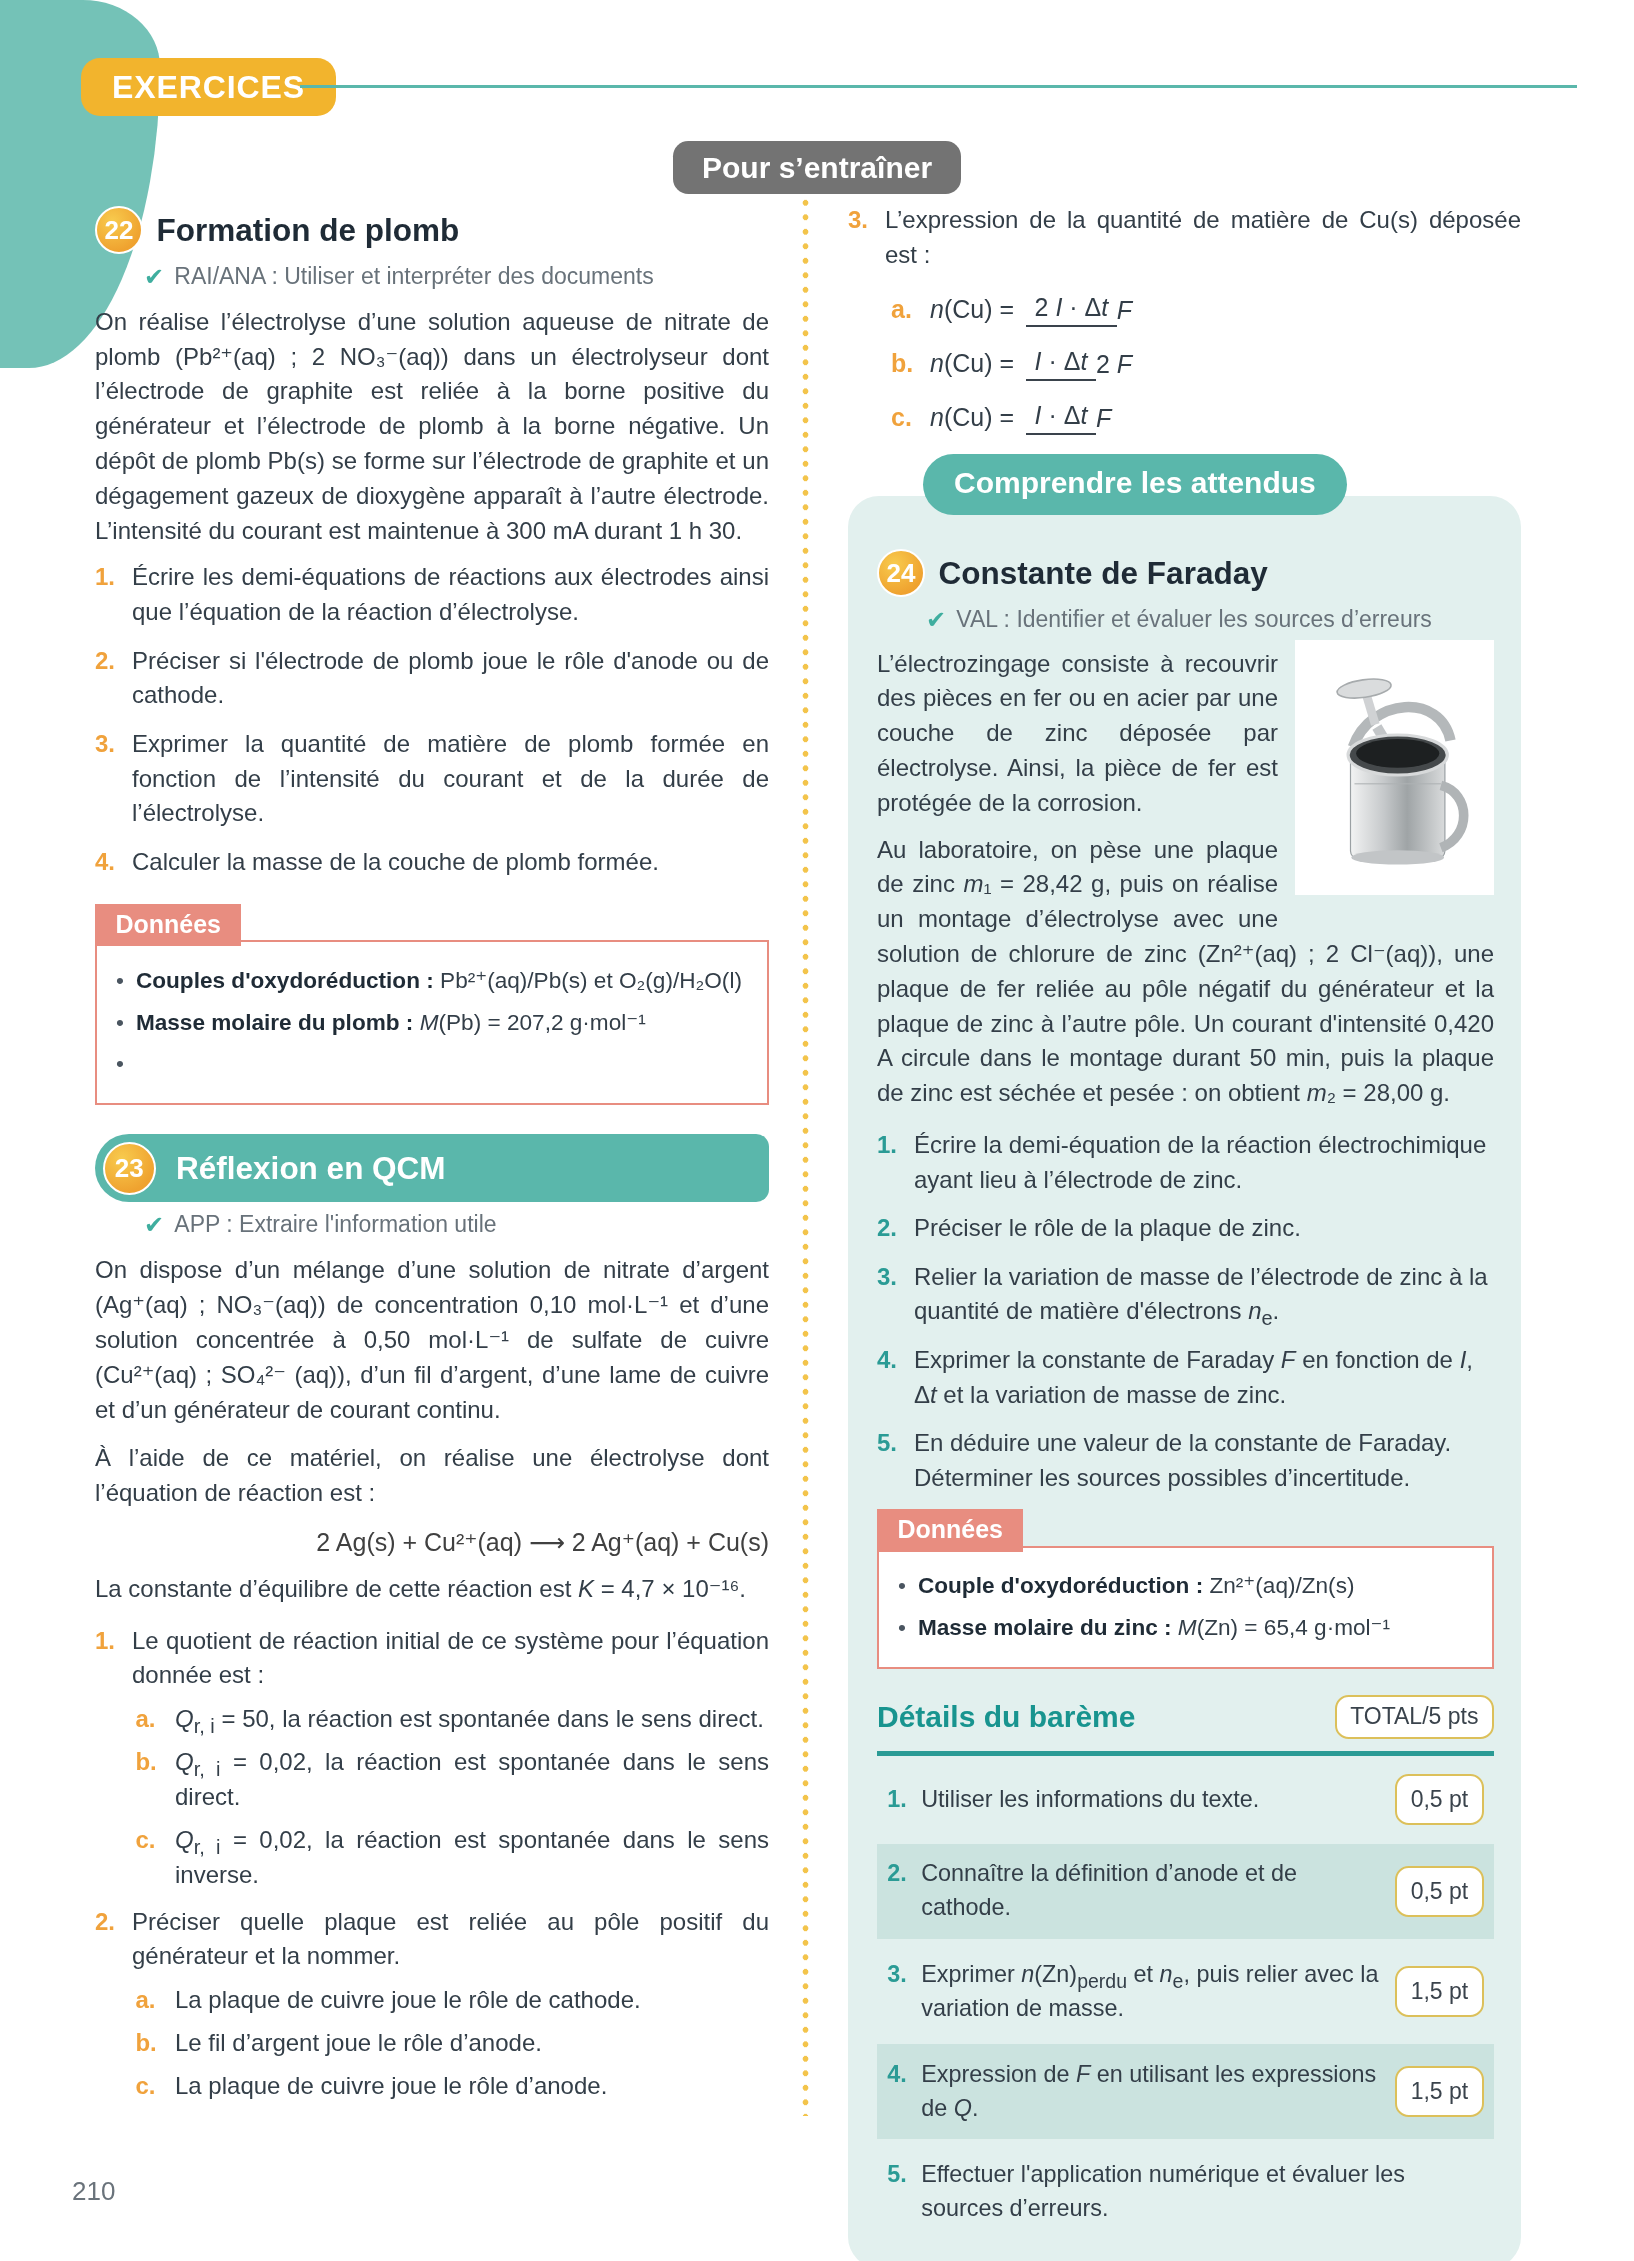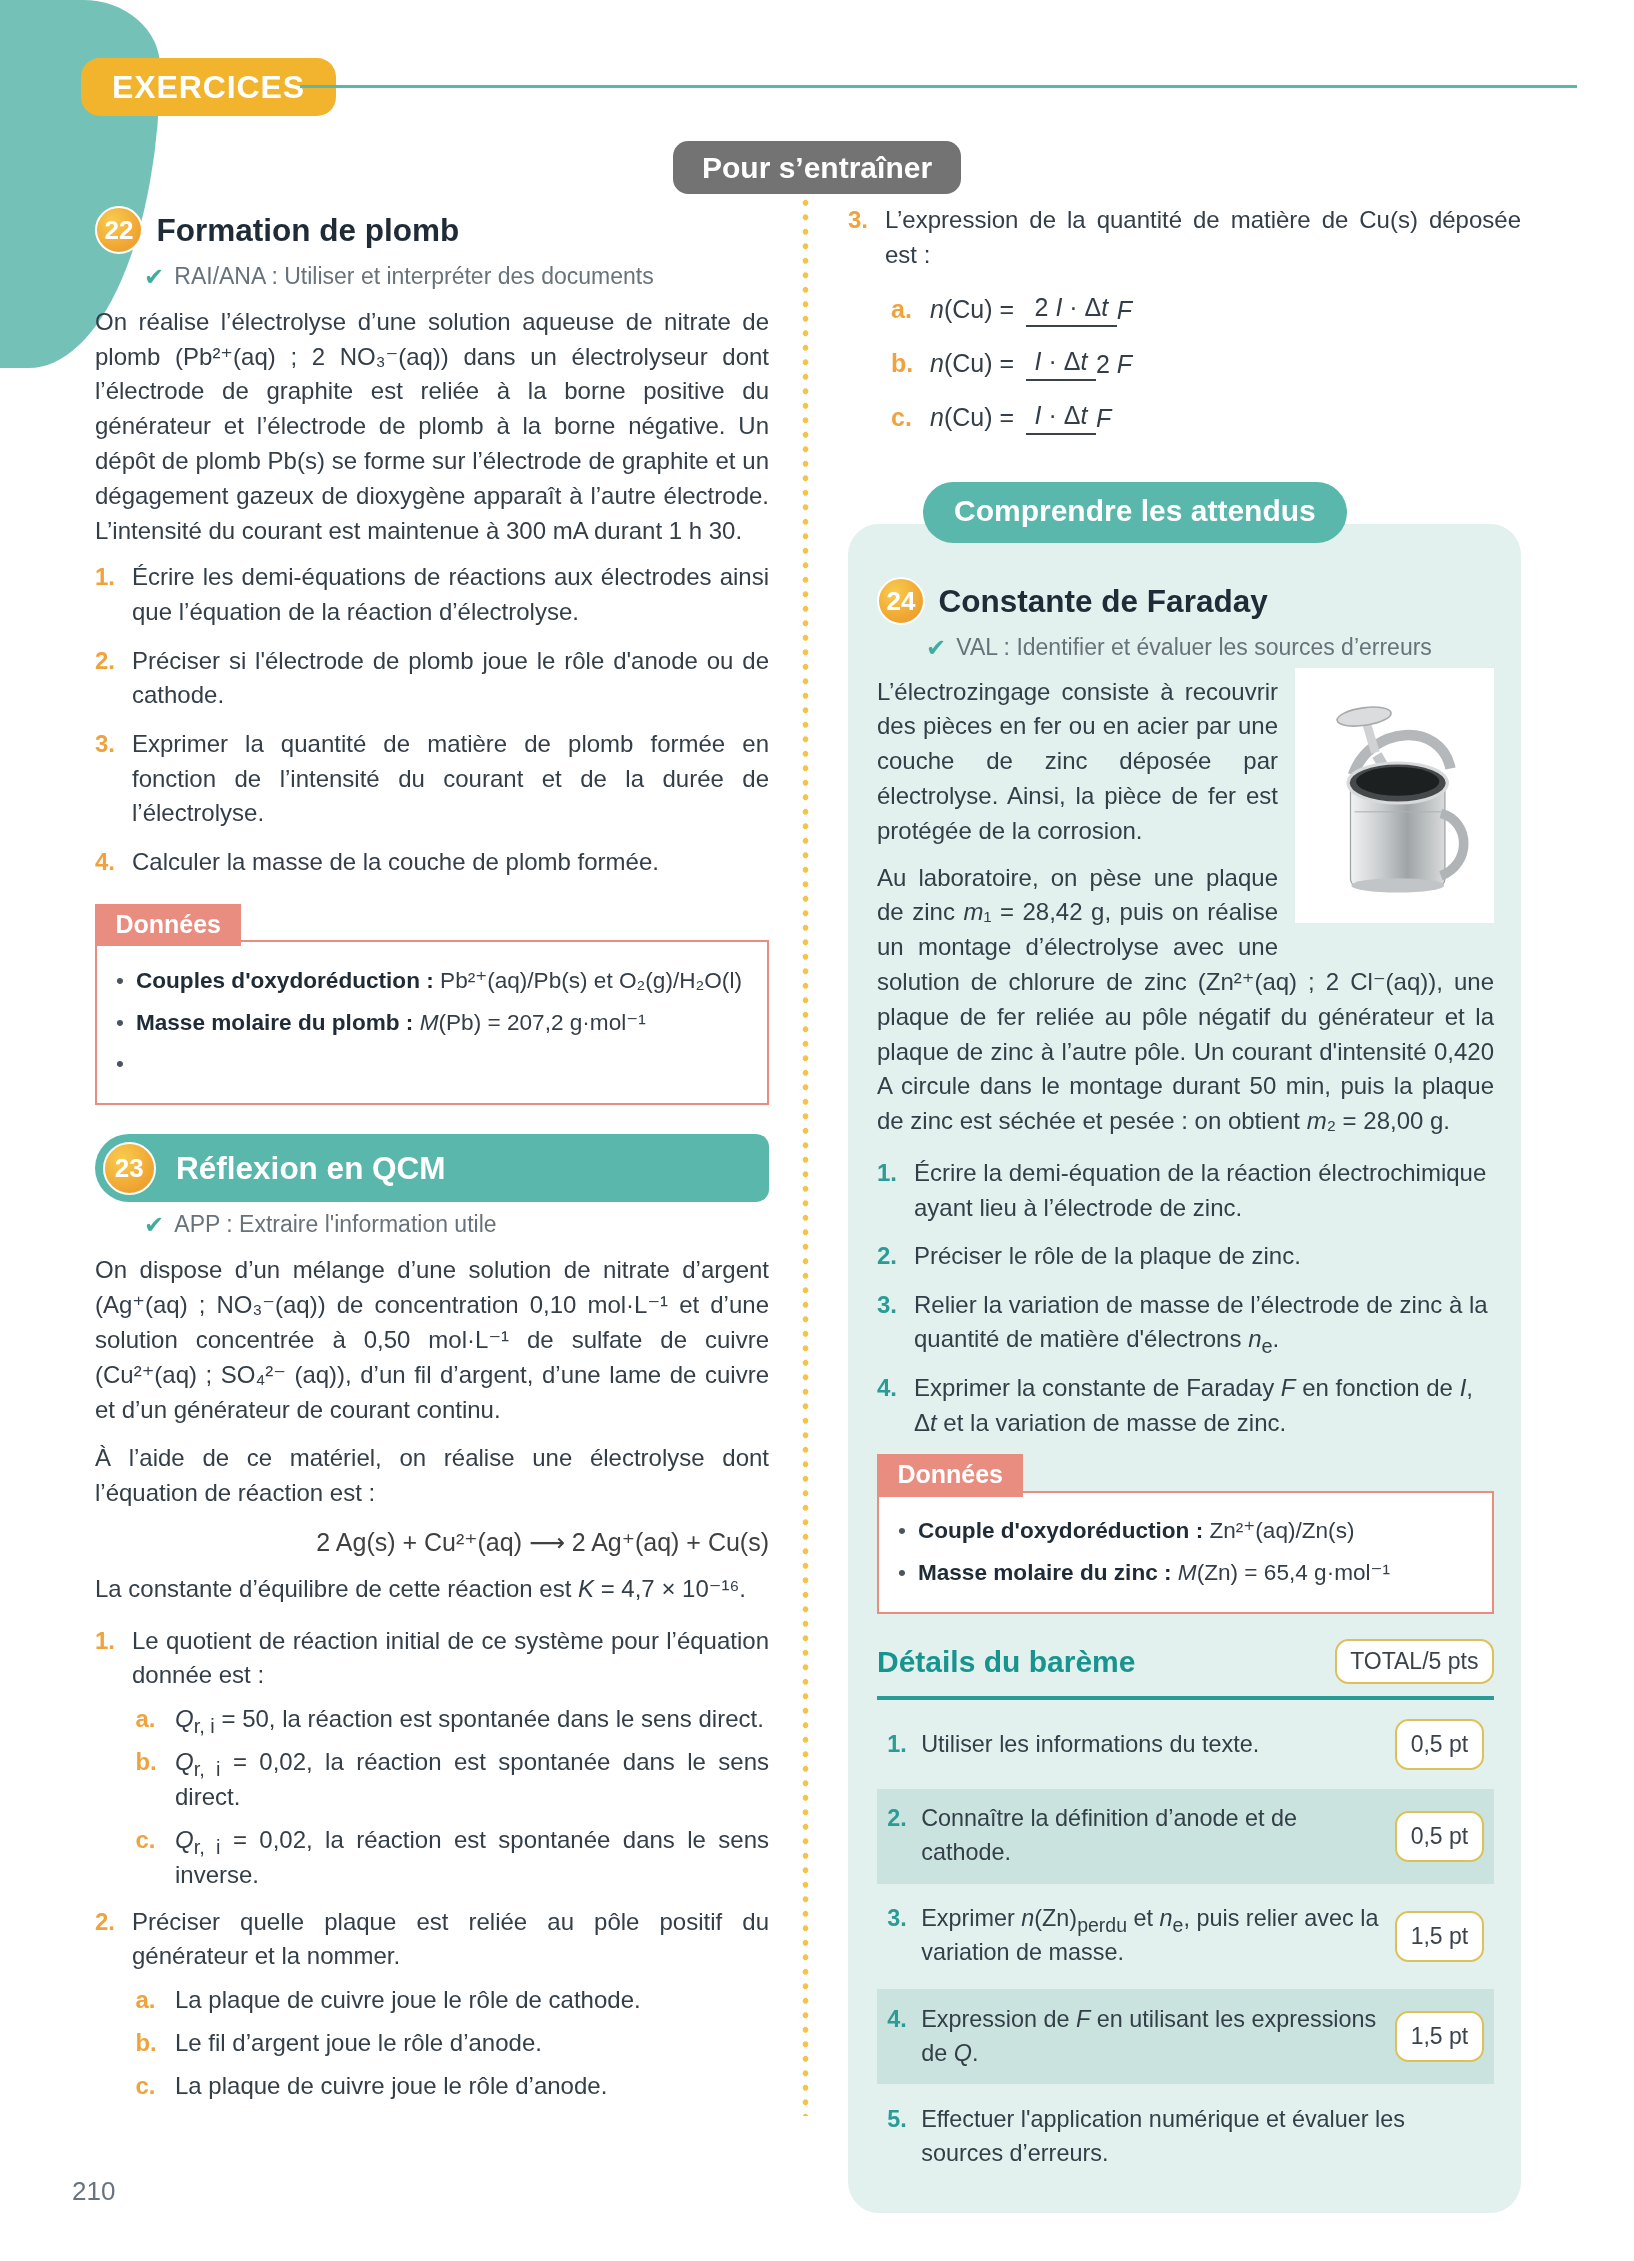--- a/index.html
+++ b/index.html
@@ -76,21 +76,21 @@
   .para{margin-top:13.6px;font-size:24px;line-height:1.45;text-align:justify;}
   
   .frac-line{display:flex;align-items:center;margin:20.4px 0 0 43px;font-size:25px;}
   .frac-line .opt-l{font-weight:bold;color:#f0a23c;width:39px;flex:0 0 auto;}
   .frac{display:inline-flex;text-align:center;margin-left:12px;}
   .frac .fnum{border-bottom:2.6px solid #3a434c;padding:0 8.5px 2.6px;}
   .frac .fden{padding-top:2.6px;}
   
   .attendus-banner{
     position:relative;z-index:2;display:inline-flex;align-items:flex-start;
-    margin:47px 0 -29px 75px;background:#5ab7ab;color:#ffffff;font-weight:bold;font-size:30px;
+    margin:19px 0 -29px 75px;background:#5ab7ab;color:#ffffff;font-weight:bold;font-size:30px;
     padding:12.8px 31px 14.5px;border-radius:31px;
   }
   .panel{
     background:#e2f0ee;border-radius:31px;padding:53px 27px 29px 29px;
   }
   .can-box{
     float:right;width:199px;height:255px;background:#ffffff;margin:5.1px 0 10.2px 17px;
     display:flex;align-items:center;justify-content:center;
   }
   .panel .intro{margin-top:12px;}
@@ -316,20 +316,21 @@
         <div class="q-item">
           <span class="q-num teal">3.</span>
           <span>Relier la variation de masse de l’électrode de zinc à la quantité de matière d'électrons <i>n</i><sub>e</sub>.</span>
         </div>
         <div class="q-item">
           <span class="q-num teal">4.</span>
           <span>Exprimer la constante de Faraday <i>F</i> en fonction de <i>I</i>, Δ<i>t</i> et la variation de masse de zinc.</span>
         </div>
         <div class="q-item">
           <span class="q-num teal">5.</span>
+          <span>En déduire une valeur de la constante de Faraday. Déterminer les sources possibles d’incertitude.</span>
         </div>
       </div>
 
       <div class="donnees" style="margin-top:12px;">
         <div class="donnees-label">Données</div>
         <div class="donnees-box">
           <div class="donnees-item">
             <span class="bullet">•</span>
             <span><b>Couple d'oxydoréduction :</b> Zn²⁺(aq)/Zn(s)</span>
           </div>

